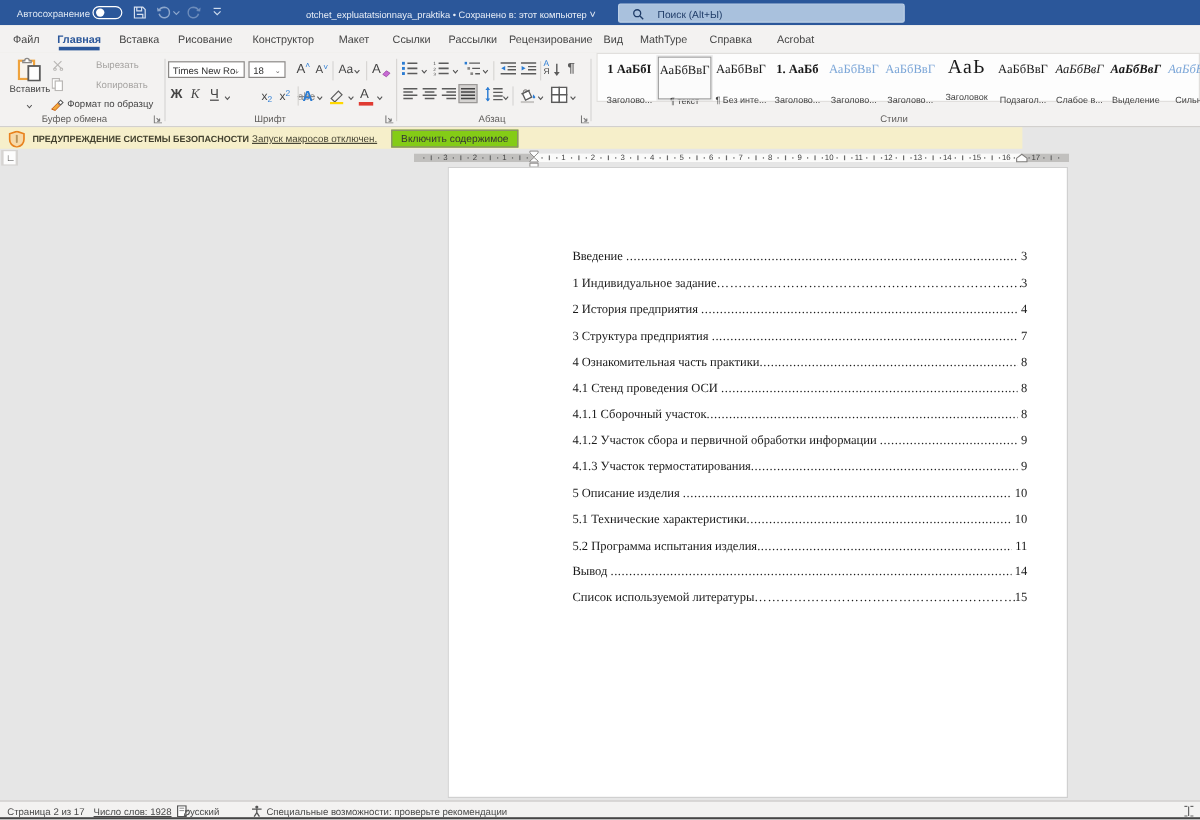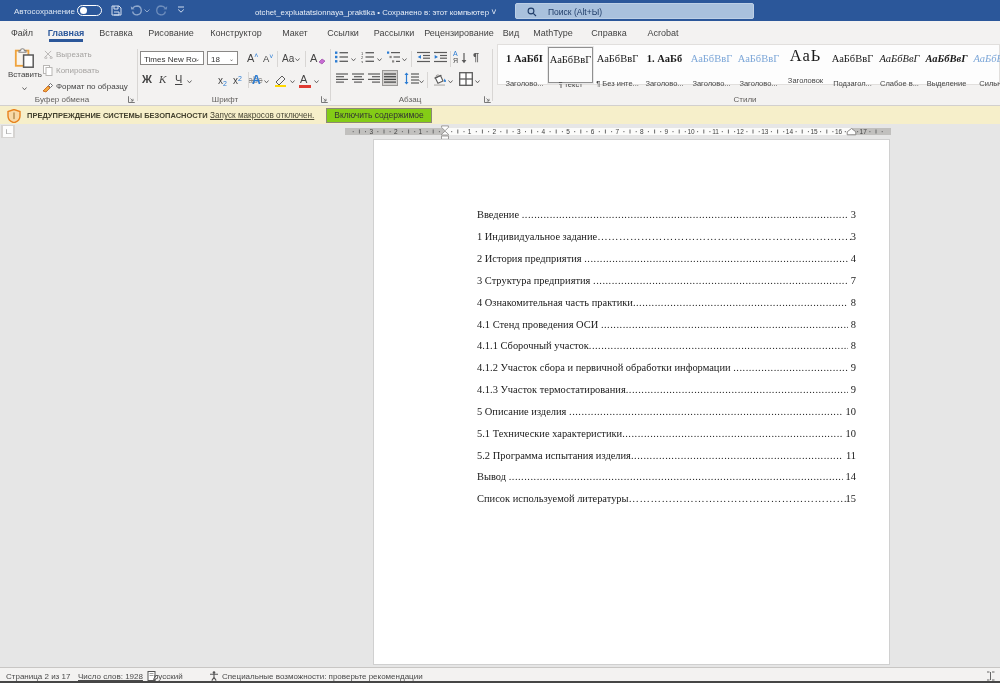--- a/index.html
+++ b/index.html
@@ -21,27 +21,27 @@
   .tab { position:absolute; top:7px; font-size:9px; color:#444; transform:translateX(-50%); white-space:nowrap; }
   .tab.sel { font-weight:bold; color:#2b579a; }
   #tabunderline { position:absolute; left:49px; top:18px; width:34px; height:3px; background:#2b579a; }
 
   
   #ribbon { position:absolute; left:0; top:44px; width:1000px; height:62px; background:#f3f2f1; border-bottom:1px solid #d2d0ce; }
   .gsep { position:absolute; top:5px; height:52px; width:1px; background:#d8d6d4; }
   .glabel { position:absolute; top:51px; font-size:8px; color:#605e5c; transform:translateX(-50%); white-space:nowrap; }
   .lnch { position:absolute; top:52px; }
   .gtext { position:absolute; font-size:8px; color:#444; white-space:nowrap; }
-  .gtext.dis { color:#a6a4a2; }
+  .gtext.dis { color:#a6a4a2;margin-left:24px; }
   .combo { position:absolute; background:#fff; border:1px solid #8a8886; }
   .combo .ctxt { position:absolute; left:3px; top:2.5px; font-size:8px; color:#333; white-space:nowrap; overflow:hidden; max-width:53px; }
   .combo .carr { position:absolute; right:3px; top:3px; font-size:6px; color:#605e5c; }
 
   
-  #msgbar { position:absolute; left:0; top:106px; width:1000px; height:18.5px; background:#f6efca; }
+  #msgbar { position:absolute; left:0; top:106px; width:852px; height:18.5px; background:#f6efca; }
   #msgbar .warn { position:absolute; left:27px; top:4.5px; font-size:7.5px; font-weight:bold; color:#42402e; }
   #msgbar .link { position:absolute; left:210px; top:5px; font-size:8.2px; color:#494736; text-decoration:underline; }
   #msgbar .btn { position:absolute; left:326px; top:2px; width:106px; height:15px; background:#84cc16; border:1px solid #8b8878; font-size:8.5px; color:#333; text-align:center; line-height:13px; }
 
   
   #rulerzone { position:absolute; left:0; top:124px; width:1000px; height:16px; background:#e6e6e6; }
   #tabsel { position:absolute; left:1px; top:1px; width:14px; height:13px; background:#d6d4d2; }
   #tabsel .in { position:absolute; left:2px; top:1px; width:10px; height:11px; background:#fdfdfd; }
   .scard { position:absolute; top:3px; width:45px; height:36px; text-align:center; }
   .scard .samp { font-family:"Liberation Serif", serif; font-size:10.5px; color:#1a1a1a; line-height:15px; margin-top:4px; white-space:nowrap; overflow:hidden; }

